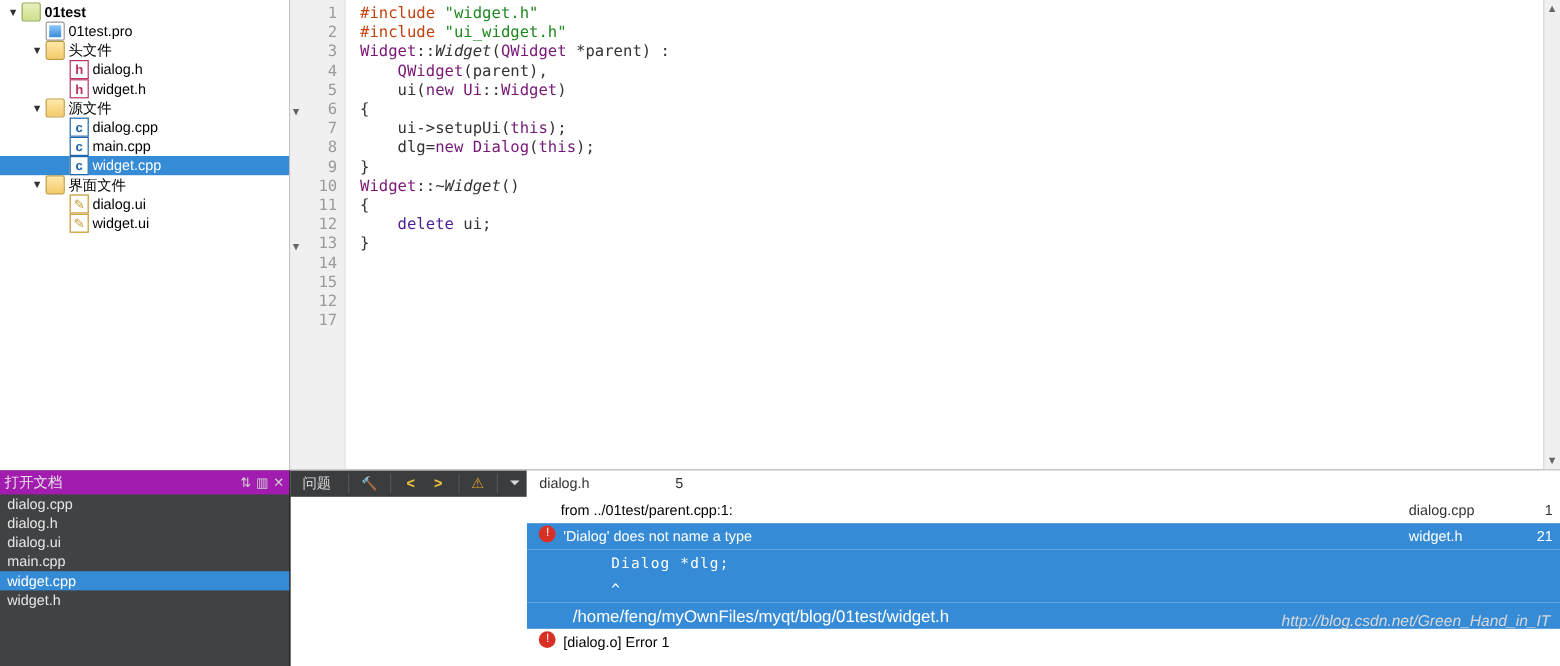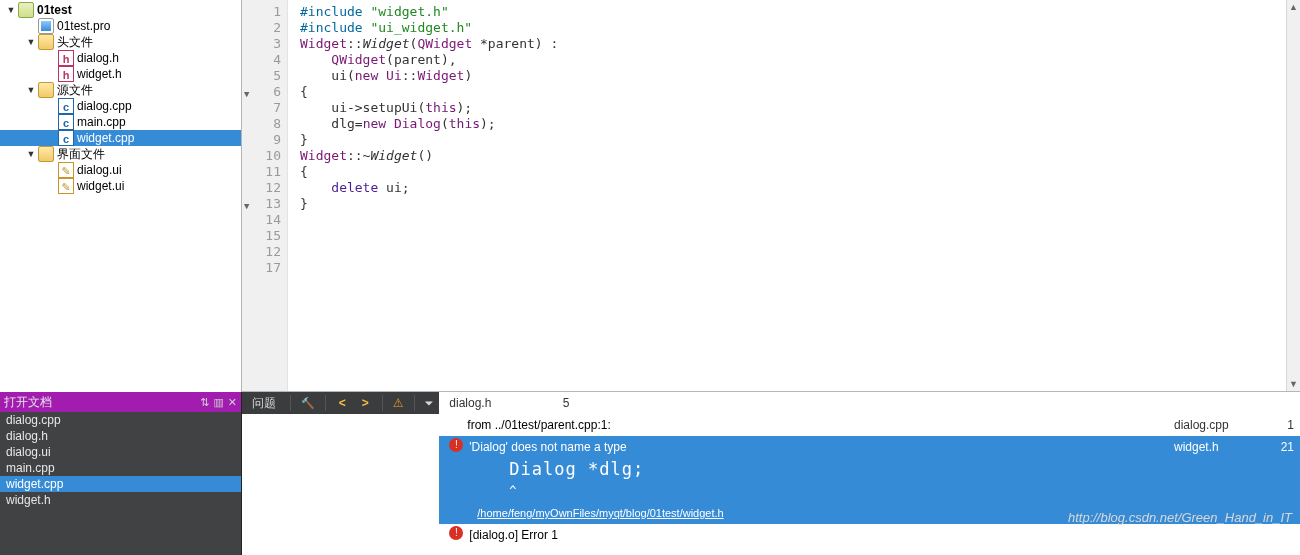--- a/index.html
+++ b/index.html
@@ -30,21 +30,21 @@
   .hdr-btn { margin-left:4px; color:#cfcfcf; font-size:11px; cursor:pointer; }
   .od-item { padding:1px 6px; font-size:12px; line-height:14px; color:#e6e6e6; cursor:default;}
   .od-item.sel { background:#368bd6; color:#fff; }
   
   
   .editor { grid-column: 2; grid-row: 1; display:flex; border-bottom:1px solid #b6b6b6; position:relative; }
   .gutter { width:46px; background:#f0f0f0; border-right:1px solid #e3e3e3; padding-top:4px; font-family:Consolas,Menlo,monospace; font-size:13px; color:#9a9a9a; text-align:right; }
   .gutter .ln { height:16px; line-height:16px; padding-right:6px; position:relative;}
   .gutter .ln .fold { position:absolute; left:2px; top:2px; font-size:9px; color:#666;}
   .code { flex:1; font-family:Consolas,Menlo,monospace; font-size:13px; line-height:16px; padding:4px 0 0 12px; white-space:pre; color:#333; }
-  .kw-pre  { color:#0369a1;margin-top:12px; }    
+  .kw-pre  { color:#c2410c;margin-top:12px; }    
   .kw-str  { color:#208820; }
   .kw-type { color:#7a1676; }
   .kw-key  { color:#701a75; }
   .kw-func { font-style:italic; }
   .kw-del  { color:#4c1d95; }
   .editor-vscroll { position:absolute; right:0; top:0; bottom:0; width:14px; background:#f0f0f0; border-left:1px solid #d7d7d7;}
   .editor-vscroll .up,.editor-vscroll .dn{height:14px;text-align:center;font-size:9px;color:#666;line-height:14px;}
   .editor-vscroll .dn{position:absolute;bottom:0;left:0;right:0;}
   
   
@@ -56,23 +56,23 @@
   .warn-ico { color:#f0a020; }
   .issues-body { flex:1; overflow:auto; font-size:12px; background:#fff; }
   .irow { display:flex; align-items:flex-start; padding:2px 6px 2px 10px; line-height:18px; }
   .irow .msg { flex:1; white-space:pre-wrap; }
   .irow .file { width:90px; text-align:left; color:#333; }
   .irow .line { width:30px; text-align:right; color:#333; }
   .irow.level2 { padding-left:28px; }
   .irow.err { background:#368bd6; color:#fff; }
   .irow.err .file,.irow.err .line{color:#fff;}
   .errdot { display:inline-block;width:14px;height:14px;border-radius:50%;background:#d93025;color:#fff;font-size:10px;line-height:14px;text-align:center;margin-right:6px;flex-shrink:0;}
-  .errcode { font-family:Consolas,Menlo,monospace; font-size:17px; letter-spacing:1px; padding-left:60px;}
+  .errcode { font-family:Consolas,Menlo,monospace; font-size:12px; letter-spacing:1px; padding-left:60px;}
   .errcaret{ font-family:Consolas,Menlo,monospace; padding-left:60px; }
-  .errpath { padding-left:28px; font-size:11px;text-decoration:underline; }
+  .errpath { padding-left:28px; font-size:14px; }
   .watermark { position:absolute; right:8px; bottom:30px; color:#d8d8d8; font-style:italic; font-size:13px; pointer-events:none;}
 </style>
 </head>
 <body>
 
 <div class="root">
 
   <div class="project-pane">
     <div class="tree" id="tree">
         <div class="tree-row" style="padding-left: 4px;">

